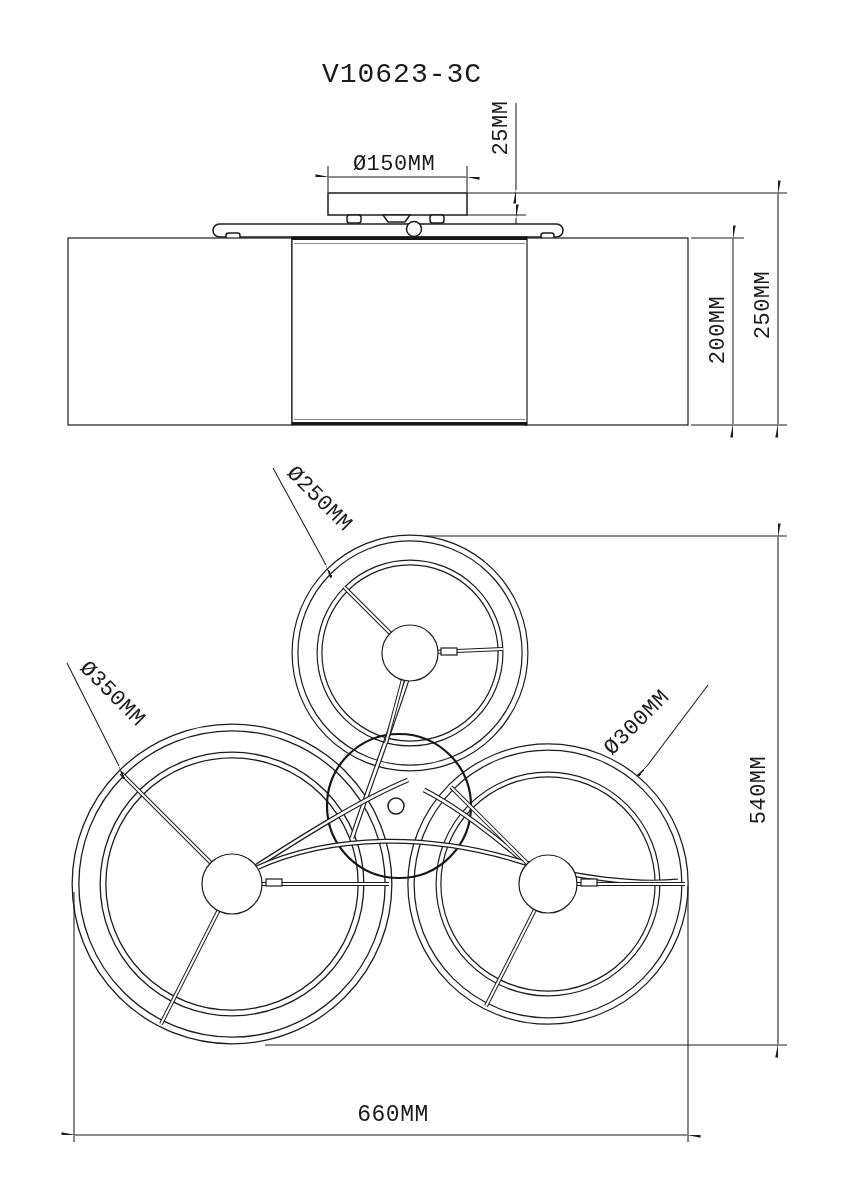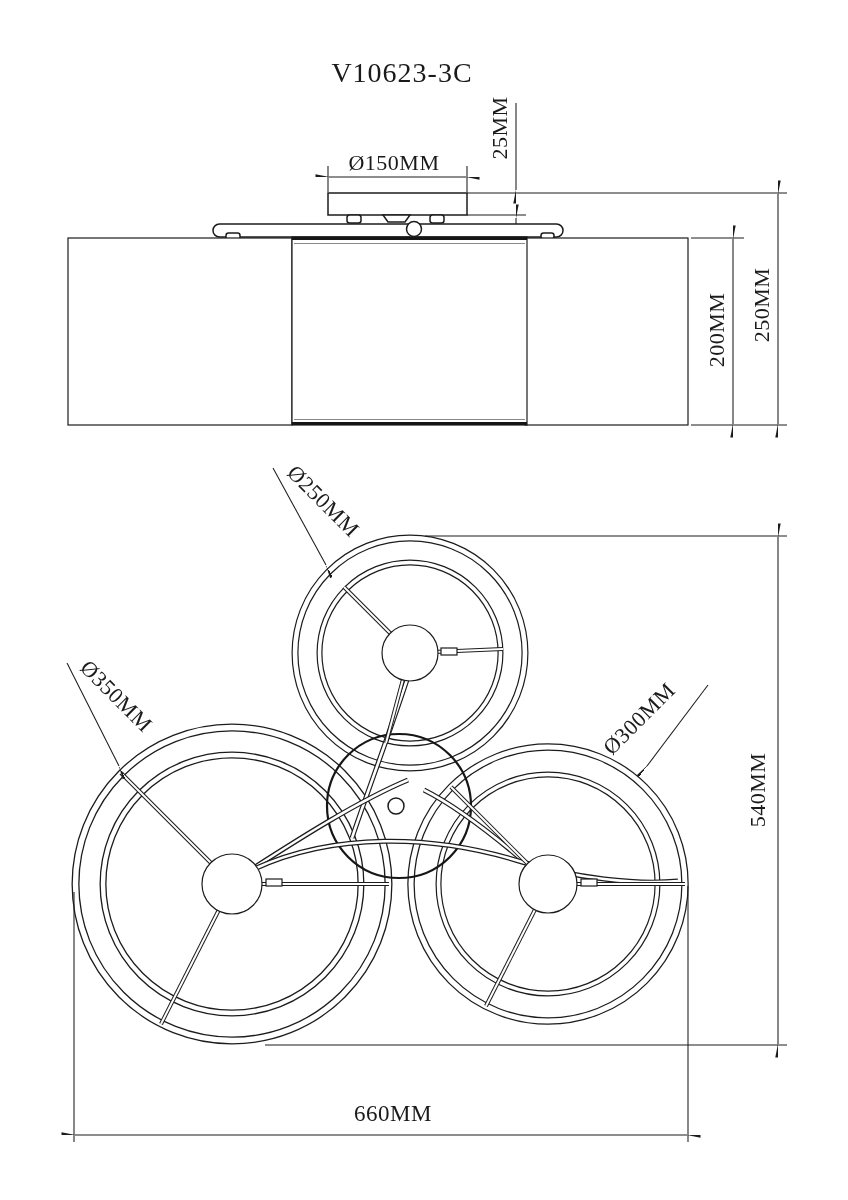--- a/index.html
+++ b/index.html
@@ -1,20 +1,20 @@
 <!DOCTYPE html>
 <html style="--line: #1c1c1c; --bg: #ffffff; --heavy: #161616;"><head>
 <meta charset="utf-8">
 <style>
   :root{ --line:#1c1c1c; --bg:#ffffff; --heavy:#161616; }
   html,body{margin:0;padding:0;background:#e8e8e8;}
   .page{
     width:848px;height:1200px;background:var(--bg);
     position:relative;margin:0 auto;overflow:hidden;
-    font-family:Liberation Serif, serif;
+    font-family:Liberation Mono, monospace;
   }
   svg{display:block}
   .thin  {stroke:var(--line);stroke-width:1.2;fill:none;}
   .thin08{stroke:#6b6b6b;stroke-width:.8;fill:none;}
   .med   {stroke:var(--line);stroke-width:1.5;fill:none;}
   .whitefill{fill:#ffffff;}
   .heavy {stroke:var(--heavy);stroke-width:3;fill:none;}
   .dim   {stroke:var(--line);stroke-width:1.05;fill:none;}
   .dbl-b {stroke:var(--line);fill:none;}
   .dbl-w {stroke:#ffffff;fill:none;}

